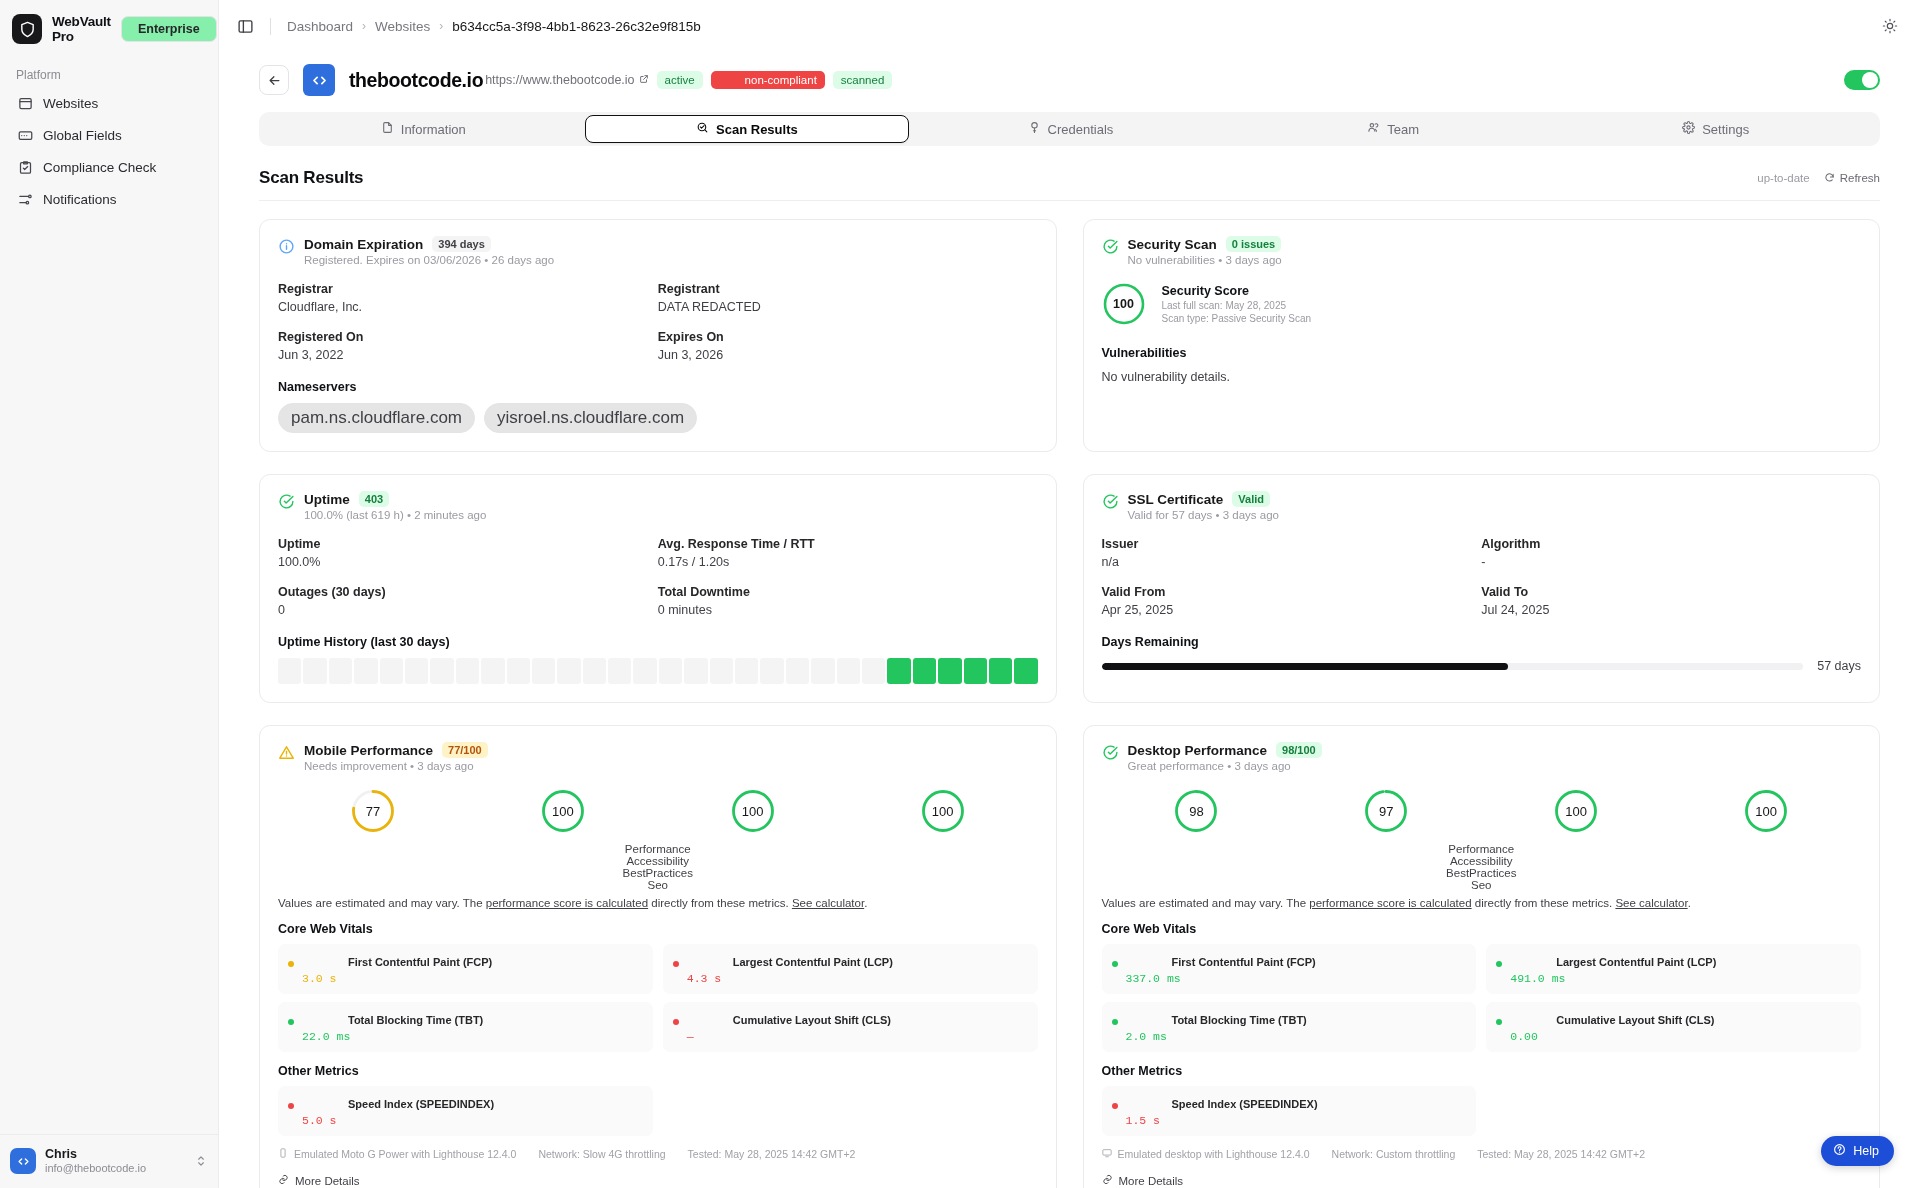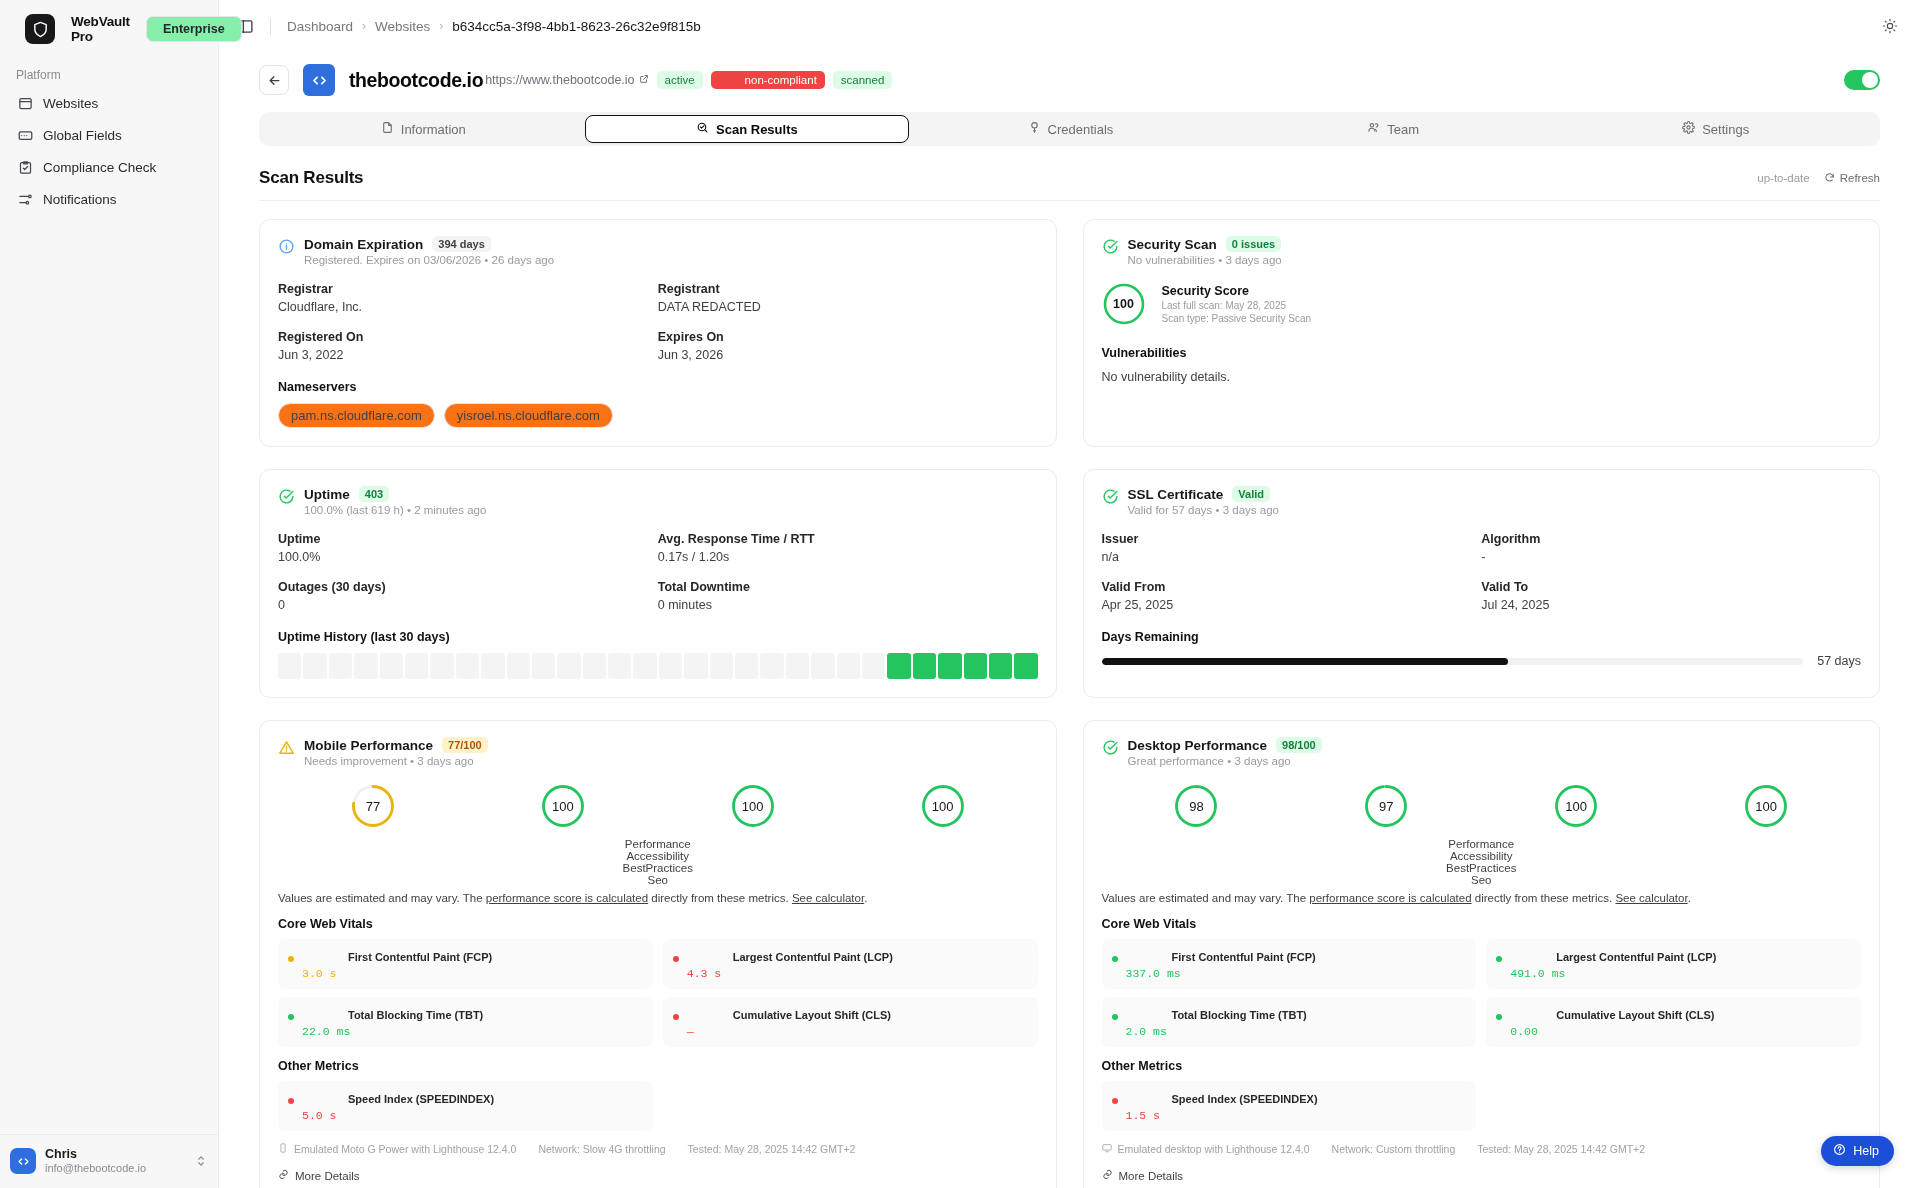--- a/index.html
+++ b/index.html
@@ -13,21 +13,21 @@
   .app { display: flex; width: 1920px; height: 1188px; }
 
   
   .sidebar {
     width: 219px; flex: 0 0 219px; height: 1188px;
     background: #f7f7f8;
     border-right: 1px solid #ececee;
     display: flex; flex-direction: column;
     position: relative;
   }
-  .brand { display: flex; align-items: center; gap: 16px; padding: 14px 12px 10px 12px; margin-left: 13px; }
+  .brand { display: flex; align-items: center; gap: 10px; padding: 14px 12px 10px 12px; }
   .brand-logo {
     width: 30px; height: 30px; border-radius: 8px; background: #18181b;
     display: flex; align-items: center; justify-content: center; flex: 0 0 30px;
   }
   .brand-name { font-size: 13.5px; font-weight: 700; line-height: 1.12; letter-spacing: -0.2px; width: 66px;}
   .brand-badge {
     margin-left: auto; font-size: 12.5px; font-weight: 600; color: #27272a;
     border: 1px solid #e4e4e7; background: #86efac; border-radius: 7px;
     padding: 5px 16px; white-space: nowrap;
   }
@@ -144,21 +144,21 @@
   .card-sub { font-size: 11.5px; color: #9a9aa2; }
 
   .kv-grid { display: grid; grid-template-columns: 1fr 1fr; gap: 16px 0; margin-top: 16px; }
   .kv-label { font-size: 12.5px; font-weight: 600; color: #27272a; }
   .kv-value { font-size: 12.5px; color: #3f3f46; margin-top: 4px; }
 
   .ns-label { font-size: 12.5px; font-weight: 600; margin-top: 18px; }
   .ns-chips { display: flex; gap: 9px; margin-top: 9px; }
   .ns-chip {
     border: 1px solid #e4e4e7; border-radius: 999px; padding: 4px 12px;
-    font-size: 13px; color: #3f3f46; background: #f97316;
+    font-size: 17px; color: #3f3f46; background: #e5e5e5;
   }
 
   
   .score-row { display: flex; align-items: center; gap: 16px; margin-top: 16px; }
   .ring { position: relative; width: 44px; height: 44px; flex: 0 0 44px; }
   .ring svg { transform: rotate(-90deg); display: block; }
   .ring .num {
     position: absolute; inset: 0; display: flex; align-items: center; justify-content: center;
     font-size: 12.5px; font-weight: 600; color: #18181b;
   }

